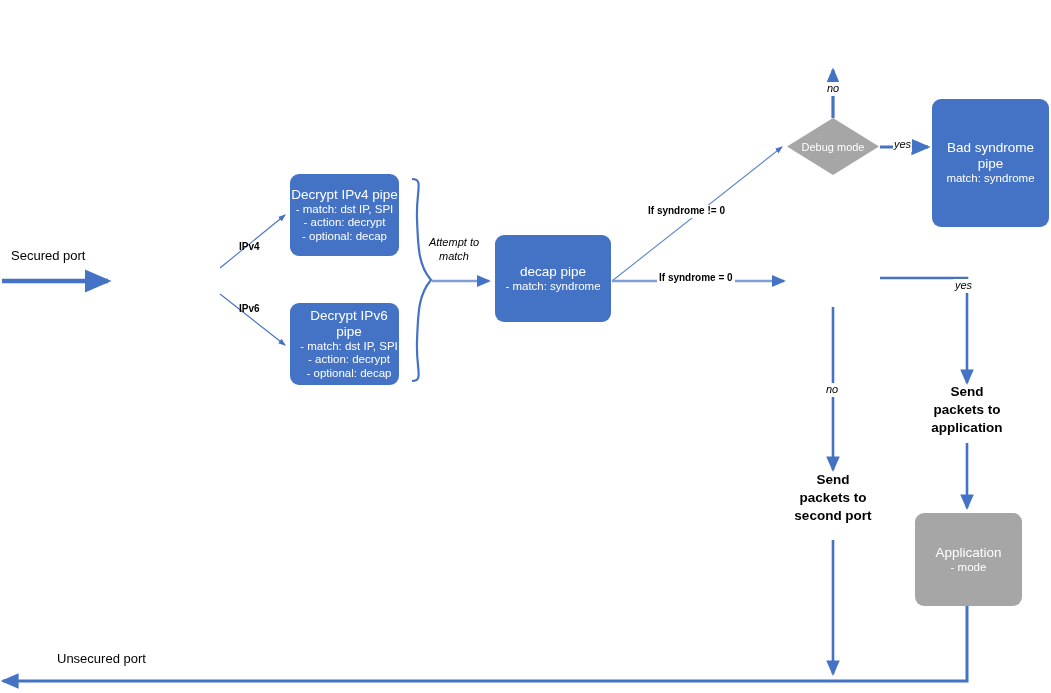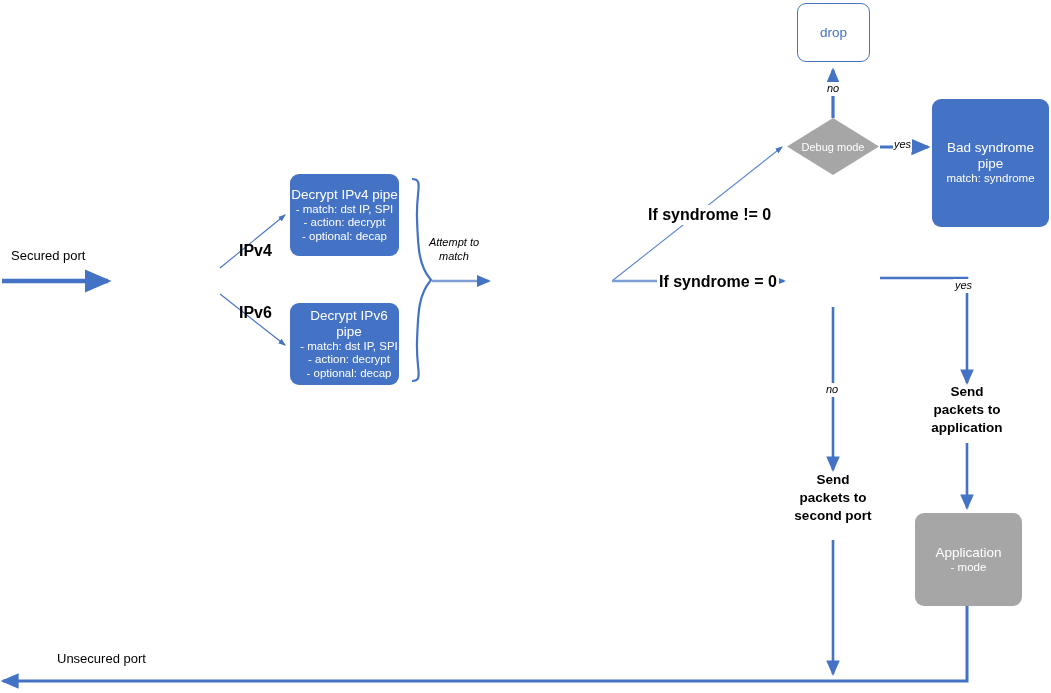--- a/index.html
+++ b/index.html
@@ -79,21 +79,21 @@
   .label {
     position: absolute;
     color: #000000;
     white-space: nowrap;
     line-height: 1.25;
   }
   .lbl-plain {
     font-size: 13px;
   }
   .lbl-bold {
-    font-size: 16px;
+    font-size: 10px;
     font-weight: bold;
   }
   .lbl-small {
     font-size: 11px;
     font-style: italic;
   }
   .lbl-bold-big {
     font-size: 13.5px;
     font-weight: bold;
     text-align: center;
@@ -152,24 +152,25 @@
     <div class="sub-line">- optional: decap</div>
   </div>
 
   <div class="node blue-box" style="left:290px; top:303px; width:109px; height:82px;padding-left:9px;">
     <div class="title-line">Decrypt IPv6 pipe</div>
     <div class="sub-line">- match: dst IP, SPI</div>
     <div class="sub-line">- action: decrypt</div>
     <div class="sub-line">- optional: decap</div>
   </div>
 
-
-  <div class="node white-box" style="left:797px; top:3px; width:73px; height:59px;">
-    <div class="title-line">drop</div>
-  </div>
+  <div class="node blue-box" style="left:495px; top:235px; width:116px; height:87px;">
+    <div class="title-line">decap pipe</div>
+    <div class="sub-line">- match: syndrome</div>
+  </div>
+
 
   <div class="node blue-box" style="left:932px; top:99px; width:117px; height:128px;">
     <div class="title-line">Bad syndrome</div>
     <div class="title-line">pipe</div>
     <div class="sub-line">match: syndrome</div>
   </div>
 
   <div class="node gray-box" style="left:915px; top:513px; width:107px; height:93px;">
     <div class="title-line">Application</div>
     <div class="sub-line">- mode</div>

